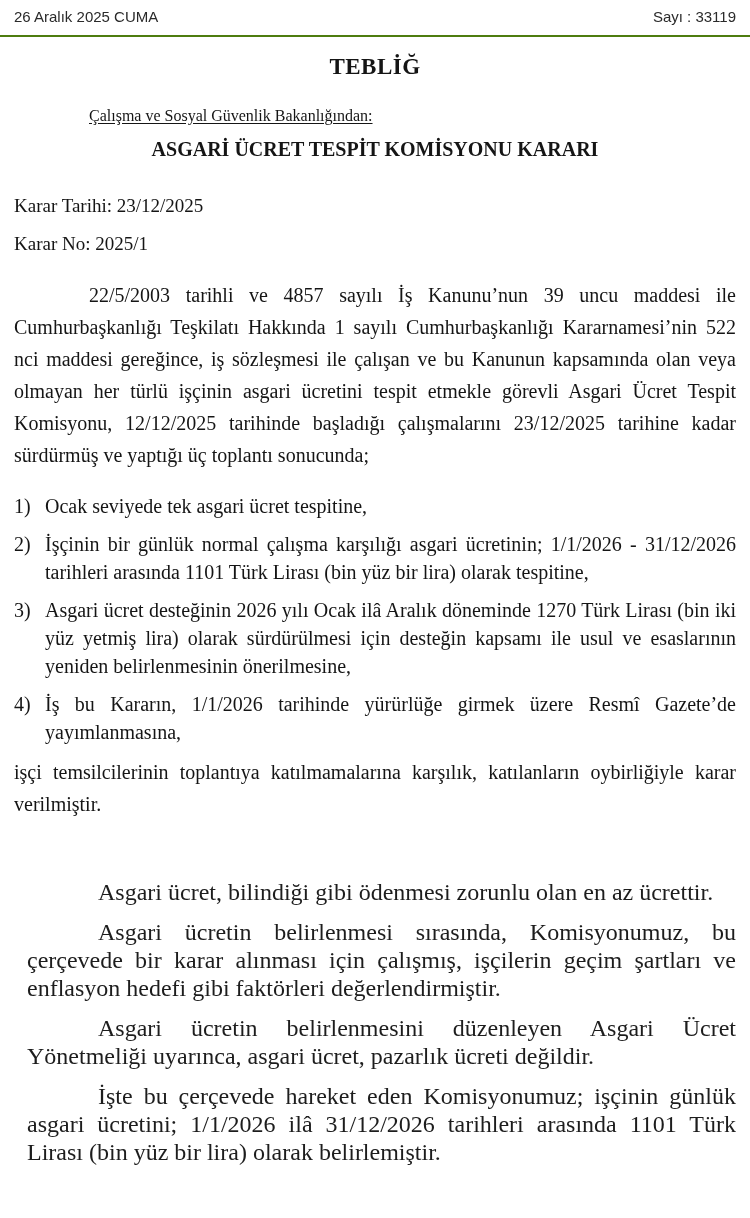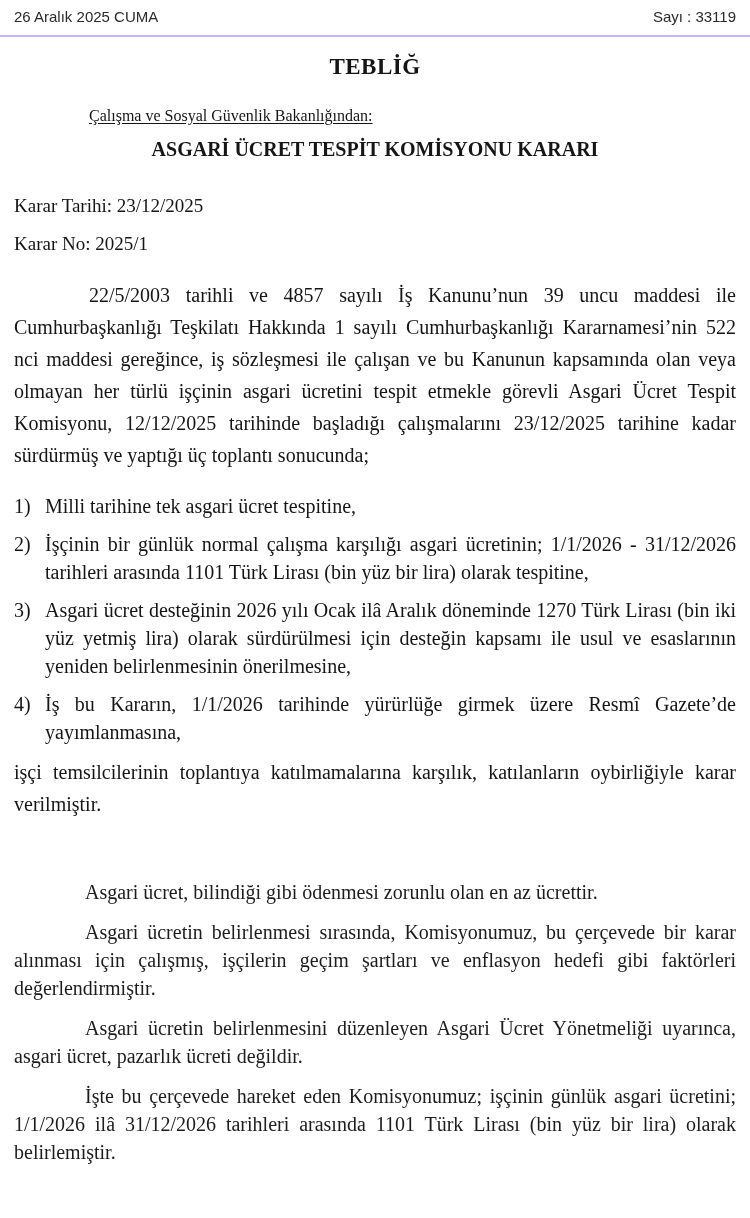--- a/index.html
+++ b/index.html
@@ -14,21 +14,21 @@
     font-family: "Liberation Serif", serif;
     color: #151515;
     position: relative;
   }
 
   
   .gz-header {
     display: flex;
     align-items: flex-end;
     padding: 8px 14px 7px 14px;
-    border-bottom: 2px solid #c4b5fd;
+    border-bottom: 2px solid #4d7c0f;
     box-sizing: border-box;
   }
   .gz-header .left,
   .gz-header .right {
     flex: 1;
     font-family: "Liberation Sans", sans-serif;
     font-size: 15px;
     color: #2a2a2a;
     padding-bottom: 3px;
   }
@@ -113,25 +113,25 @@
     font-size: 19px;
     letter-spacing: 1px;
     margin-top: 126px;
     color: #1c1c1c;
   }
 
   .rationale {
     color: #1d1d1d;
   }
   .rationale .r-para {
-    font-size: 20px;
+    font-size: 24px;
     line-height: 28px;
     text-align: justify;
     text-indent: 71px;
-    margin: 0 0 12px 0;
+    margin: 0 0 12px 13px;
   }
   .rationale .r-para.first { margin-top: 58px; }
 </style>
 </head>
 <body>
 
 <header class="gz-header">
   <div class="left">26 Aralık 2025 CUMA</div>
   <div class="right">Sayı : 33119</div>
 </header>
@@ -145,21 +145,21 @@
   <div class="decision-title">ASGARİ ÜCRET TESPİT KOMİSYONU KARARI</div>
 
   <div class="meta-line first">Karar Tarihi: 23/12/2025</div>
   <div class="meta-line second">Karar No: 2025/1</div>
 
   <p class="para intro-para">22/5/2003 tarihli ve 4857 sayılı İş Kanunu’nun 39 uncu maddesi ile Cumhurbaşkanlığı Teşkilatı Hakkında 1 sayılı Cumhurbaşkanlığı Kararnamesi’nin 522 nci maddesi gereğince, iş sözleşmesi ile çalışan ve bu Kanunun kapsamında olan veya olmayan her türlü işçinin asgari ücretini tespit etmekle görevli Asgari Ücret Tespit Komisyonu, 12/12/2025 tarihinde başladığı çalışmalarını 23/12/2025 tarihine kadar sürdürmüş ve yaptığı üç toplantı sonucunda;</p>
 
   <div class="decision-list">
     <div class="decision-item">
       <span class="num">1)</span>
-      <span>Milli tarihine tek asgari ücret tespitine,</span>
+      <span>Ocak seviyede tek asgari ücret tespitine,</span>
     </div>
     <div class="decision-item">
       <span class="num">2)</span>
       <span>İşçinin bir günlük normal çalışma karşılığı asgari ücretinin; 1/1/2026 - 31/12/2026 tarihleri arasında 1101 Türk Lirası (bin yüz bir lira) olarak tespitine,</span>
     </div>
     <div class="decision-item">
       <span class="num">3)</span>
       <span>Asgari ücret desteğinin 2026 yılı Ocak ilâ Aralık döneminde 1270 Türk Lirası (bin iki yüz yetmiş lira) olarak sürdürülmesi için desteğin kapsamı ile usul ve esaslarının yeniden belirlenmesinin önerilmesine,</span>
     </div>
     <div class="decision-item">

